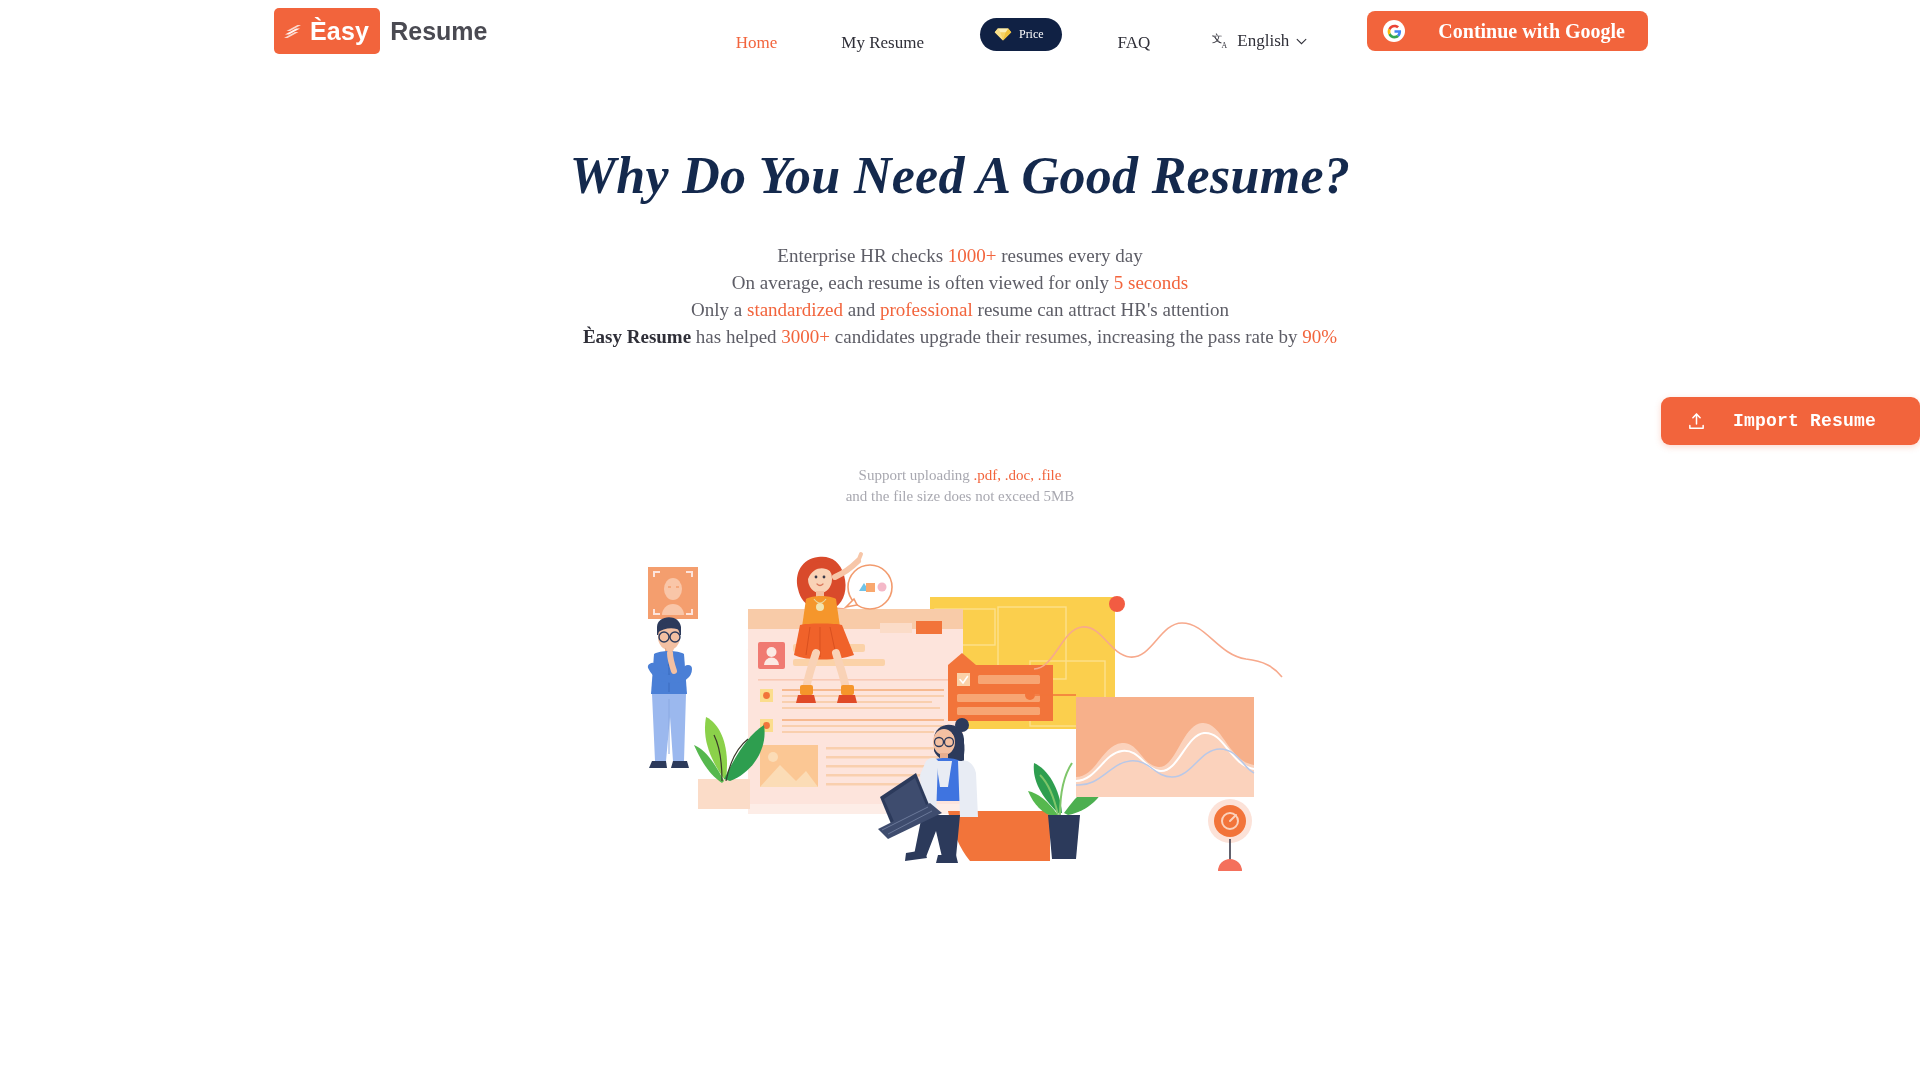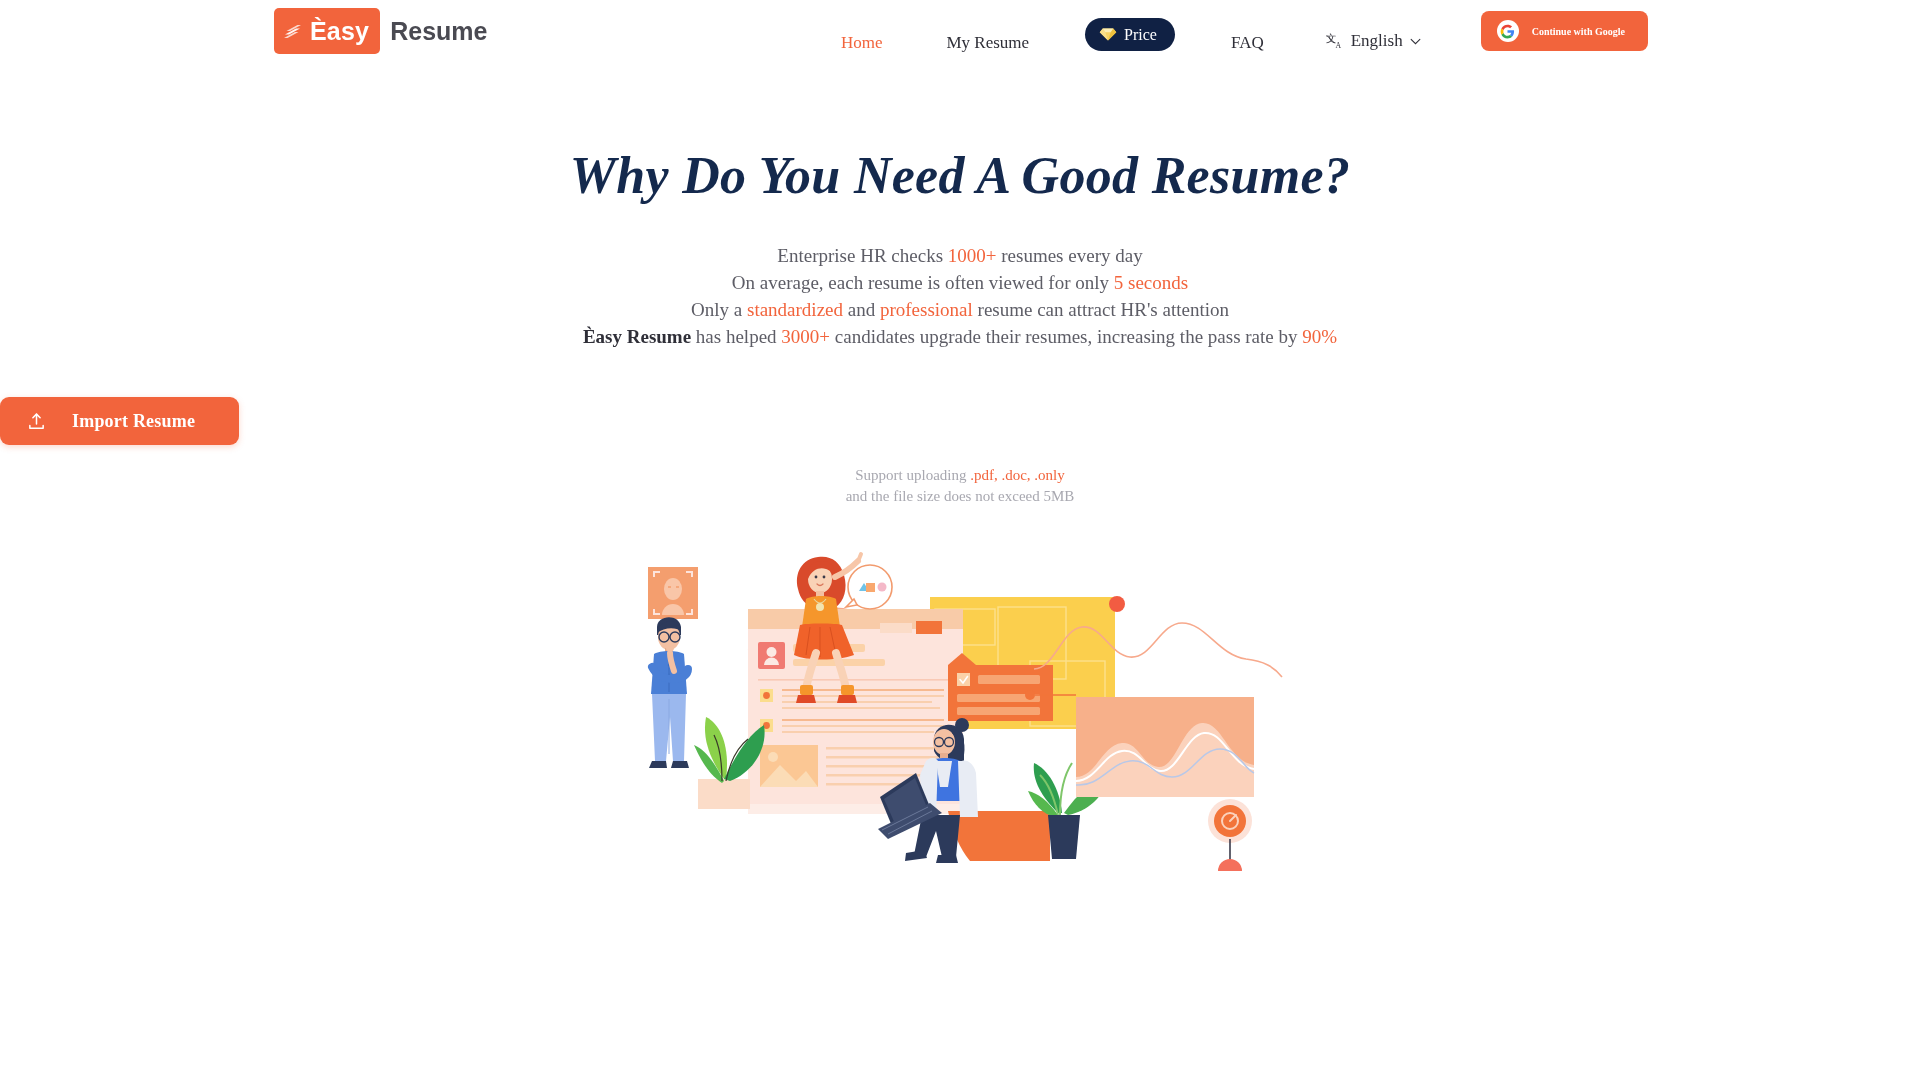--- a/index.html
+++ b/index.html
@@ -64,21 +64,21 @@
 
   .price-pill {
     background: #102144;
     color: #ffffff;
     border-radius: 20px;
     height: 33px;
     display: flex;
     align-items: center;
     gap: 7px;
     padding: 0 18px 0 14px;
-    font-size: 16px;
+    font-size: 12px;
     margin: 0 16px;
     cursor: pointer;
     white-space: nowrap;
   }
   .gem { width: 18px; height: 15px; display:block; }
 
   .lang {
     display: flex;
     align-items: center;
     gap: 6px;
@@ -105,22 +105,23 @@
   }
   .g-circle {
     width: 22px; height: 22px;
     background: #fff;
     border-radius: 50%;
     display:flex; align-items:center; justify-content:center;
   }
   .g-circle svg { width: 15px; height: 15px; display:block; }
   .google-btn-label {
     color: #ffffff;
-    font-size: 10px;
+    font-size: 20px;
     font-weight: bold;
+    margin-left: 20px;
   }
 
   
   .hero { text-align: center; padding-top: 85px; }
   .hero-title {
     font-size: 52px;
     font-weight: bold;
     color: #14294d;
     letter-spacing: .3px;
     line-height: 1.1;
@@ -129,21 +130,21 @@
   .hero-lines { margin-top: 38px; font-family: Liberation Serif, serif; }
   .hero-line {
     font-size: 19px;
     color: #5d5d66;
     line-height: 27px;
   }
   .hl { color: #F2643C; }
   .brandname { font-weight: bold; color: #2f2f38; }
 
   
-  .import-wrap { margin-top: 47px; display:flex; justify-content:flex-start; }
+  .import-wrap { margin-top: 47px; display:flex; justify-content:flex-end;font-family:Liberation Mono, monospace; }
   .import-btn {
     background: #F2643C;
     border-radius: 9px;
     height: 48px;
     display: flex;
     align-items: center;
     padding: 0 44px 0 0;
     cursor: pointer;
     box-shadow: 0 2px 6px rgba(242,100,60,.25);
   }
@@ -248,21 +249,21 @@
           <path d="M6.2 6 L10 2.2 L13.8 6" stroke="#ffffff" stroke-width="1.6" fill="none" stroke-linecap="round" stroke-linejoin="round"></path>
           <path d="M3 14.2 L3 17.2 L17 17.2 L17 14.2" stroke="#ffffff" stroke-width="1.6" fill="none" stroke-linecap="round" stroke-linejoin="round"></path>
         </svg>
       </span>
       <span class="import-label">Import Resume</span>
     </div>
   </div>
 
   <div class="support">
     <div class="support-line">
-      <span>Support uploading </span><span class="hl">.pdf, .doc, .only</span>
+      <span>Support uploading </span><span class="hl">.pdf, .doc, .file</span>
     </div>
     <div class="support-line">and the file size does not exceed 5MB</div>
   </div>
 
   <div class="illo-wrap">
     <svg class="illo" viewBox="0 0 660 330">
 
       <path d="M118 100 C150 104 160 72 190 62 C215 54 232 66 250 76" fill="none" stroke="#F7A98C" stroke-width="1.6"></path>
       <path d="M118 100 L250 100" fill="none" stroke="#F7A98C" stroke-width="1.6"></path>
 

